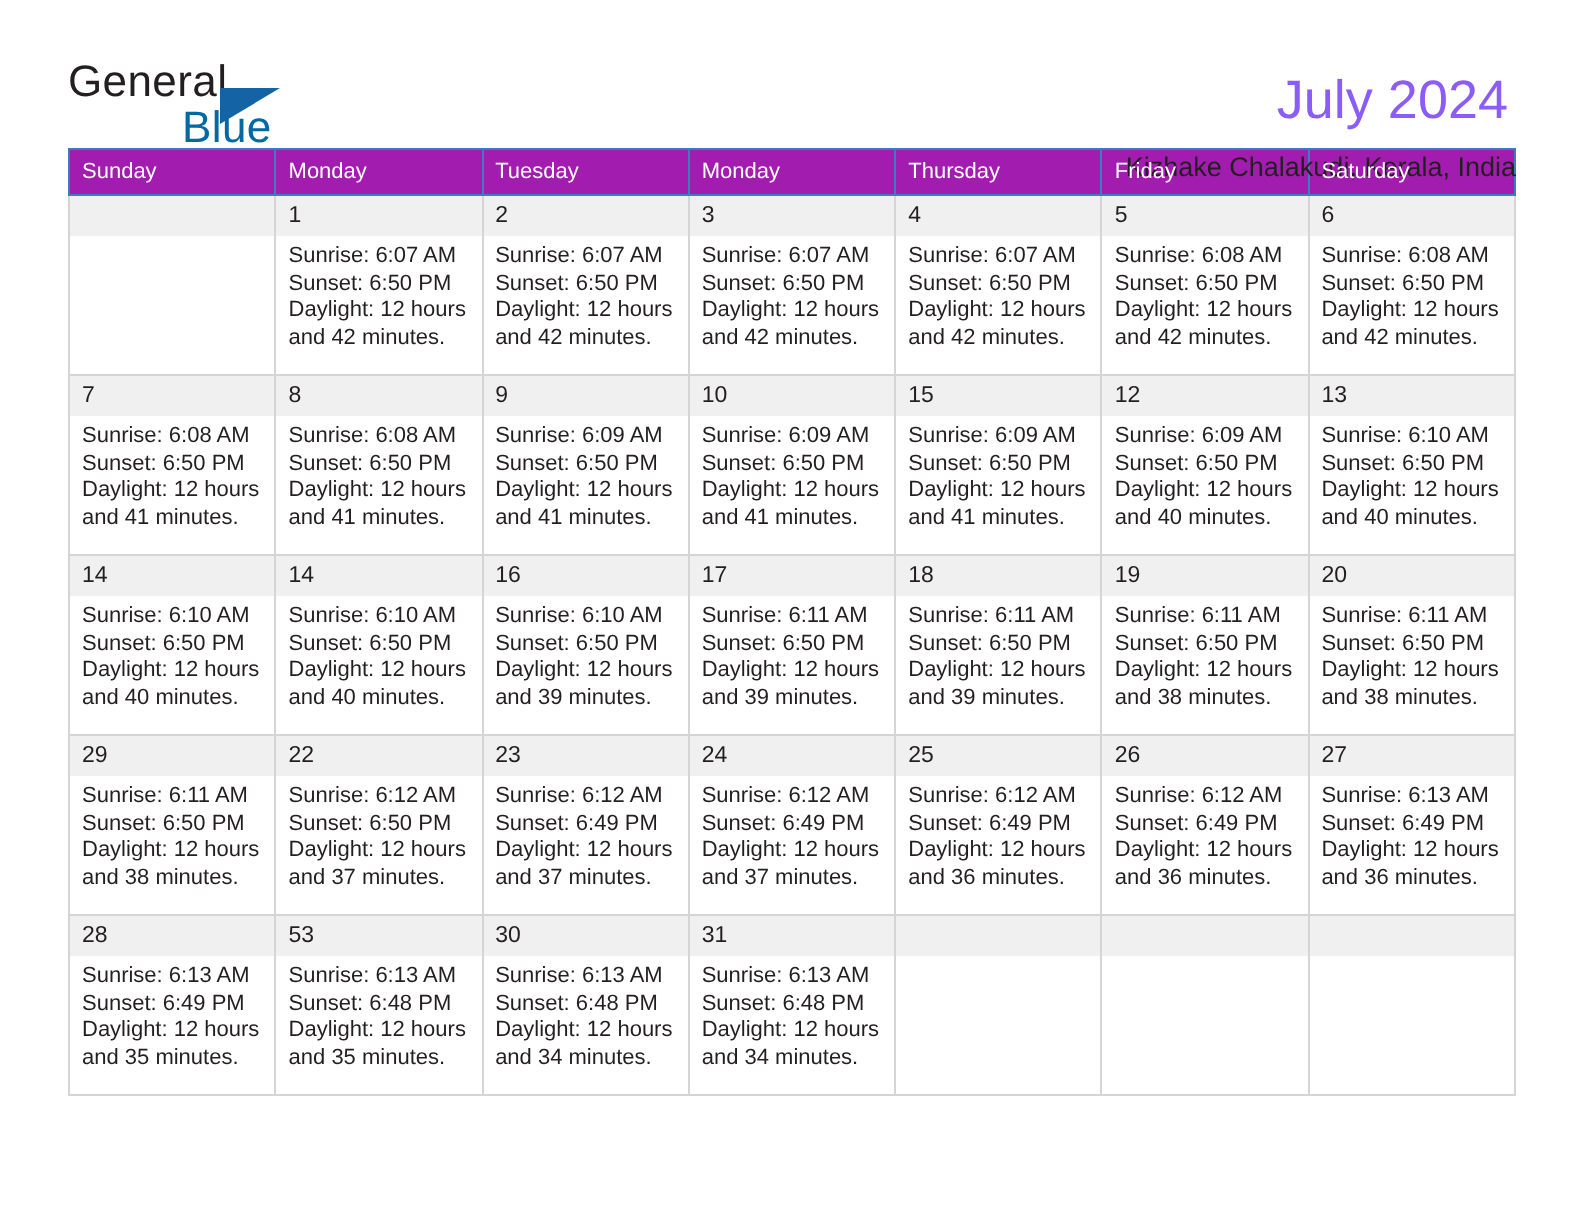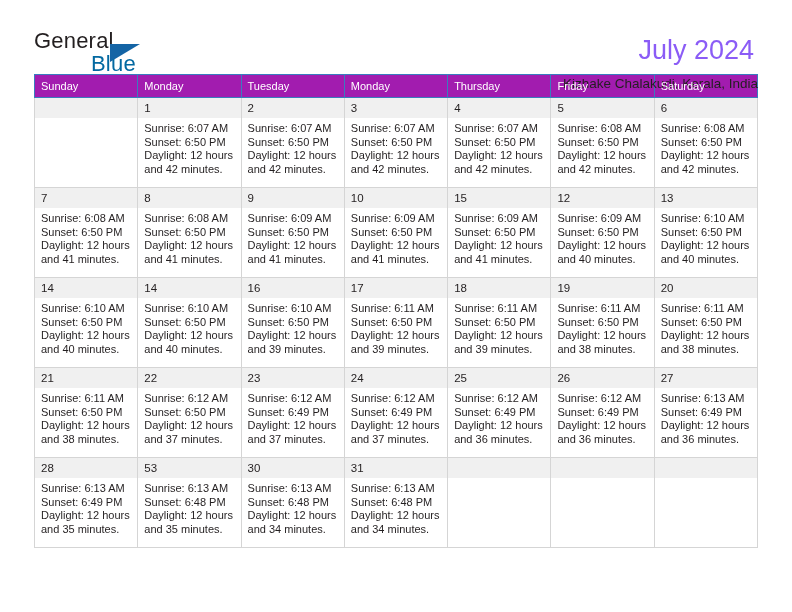--- a/index.html
+++ b/index.html
@@ -340,21 +340,21 @@
             <div class="cellbody">
               <div>Sunrise: 6:11 AM</div>
               <div>Sunset: 6:50 PM</div>
               <div>Daylight: 12 hours</div>
               <div>and 38 minutes.</div>
             </div>
           </td>
         </tr>
         <tr class="week-row">
           <td class="">
-            <span class="daynum">21</span>
+            <span class="daynum">29</span>
             <div class="cellbody">
               <div>Sunrise: 6:11 AM</div>
               <div>Sunset: 6:50 PM</div>
               <div>Daylight: 12 hours</div>
               <div>and 38 minutes.</div>
             </div>
           </td>
           <td class="">
             <span class="daynum">22</span>
             <div class="cellbody">

